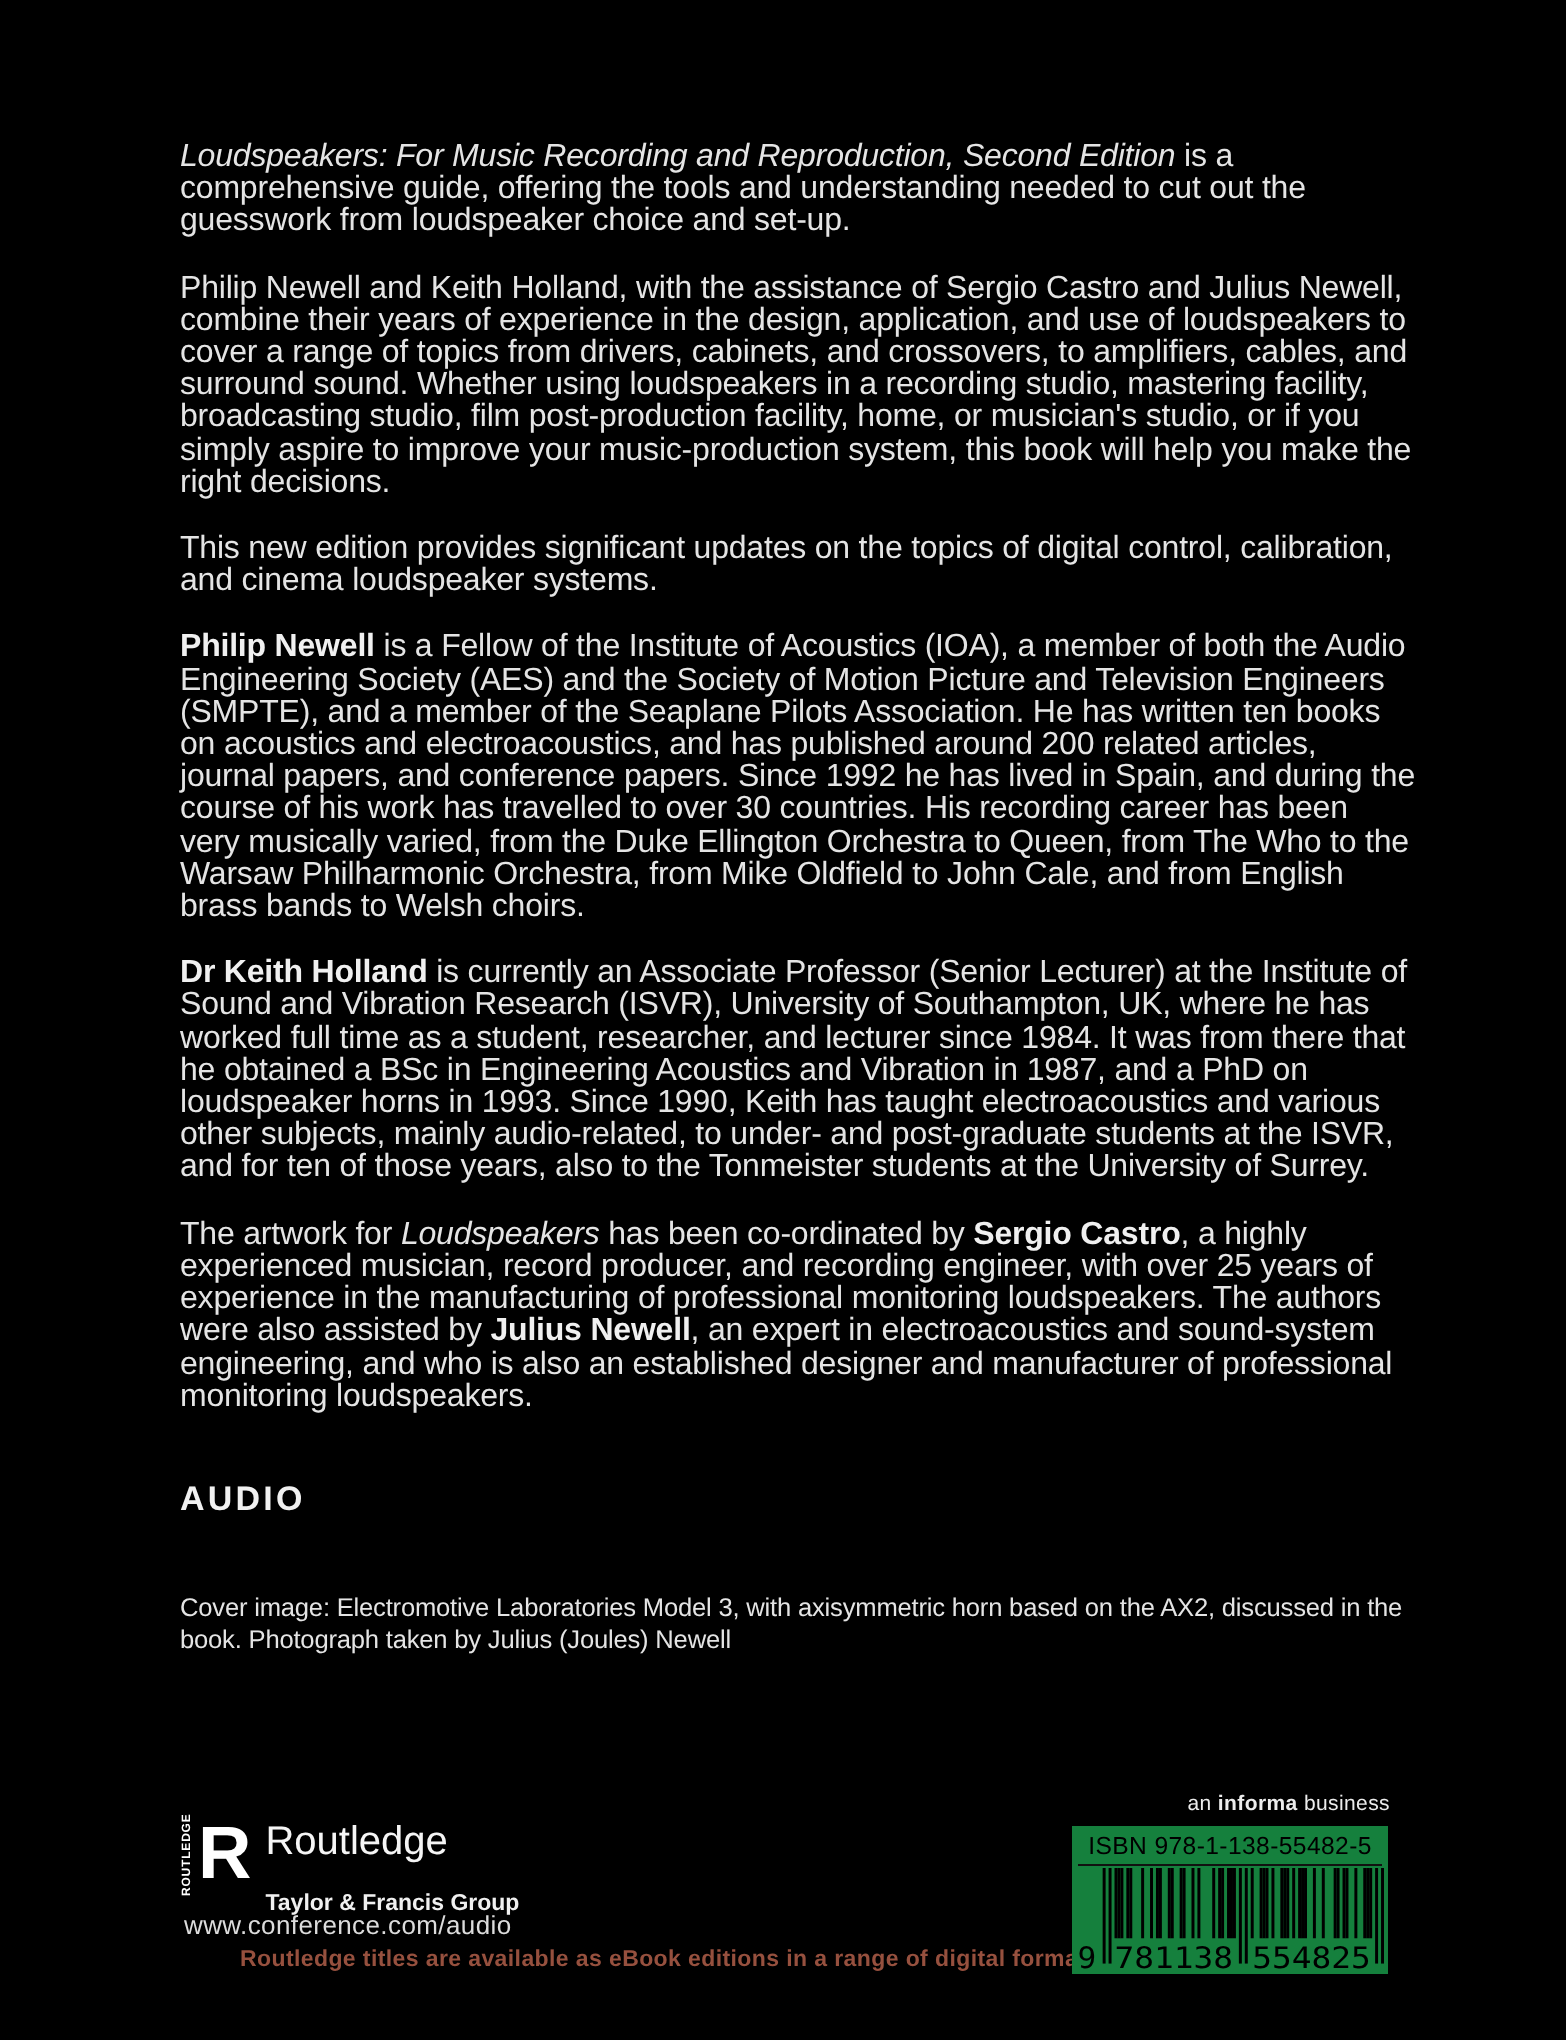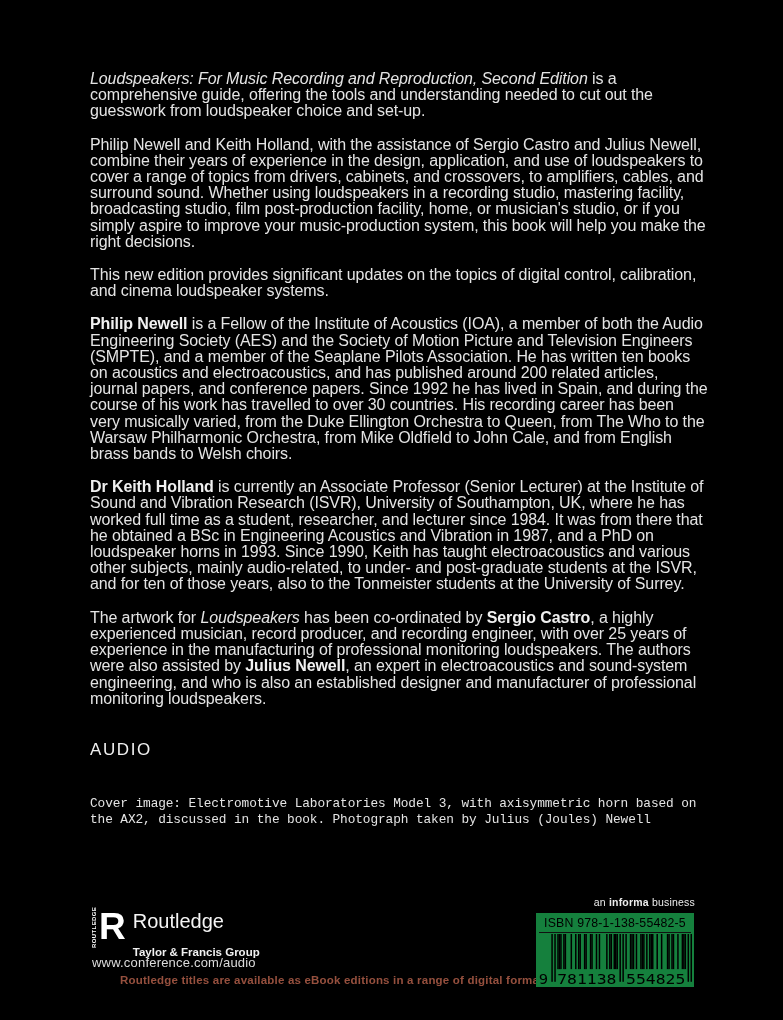--- a/index.html
+++ b/index.html
@@ -17,26 +17,26 @@
     font-size:16px;line-height:16.2px;letter-spacing:-0.1px;
     color:#e4e4e4;
   }
   .blurb p{margin:0 0 17px 0;}
   .seg-italic{font-style:italic;}
   .seg-bold{font-weight:700;color:#f0f0f0;}
   .seg-normal{}
   
   .audio-label{
     position:absolute;left:90px;top:740px;
-    font-size:17px;letter-spacing:1.6px;color:#f0f0f0;font-weight:400;
+    font-size:17px;letter-spacing:1.6px;color:#f0f0f0;font-weight:700;
   }
   
   .cover-caption{
     position:absolute;left:90px;top:796px;width:630px;
-    font-size:12.8px;line-height:16.2px;letter-spacing:-0.1px;color:#e4e4e4;font-family:Liberation Mono, monospace;
+    font-size:12.8px;line-height:16.2px;letter-spacing:-0.1px;color:#e4e4e4;
   }
   
   .logo-row{
     position:absolute;left:90px;top:907px;
     display:flex;align-items:flex-start;gap:7px;color:#fff;
   }
   .logo-mark{display:flex;align-items:stretch;height:41px;}
   .logo-vertical{
     writing-mode:vertical-rl;transform:rotate(180deg);
     font-size:6px;font-weight:700;letter-spacing:0.4px;line-height:8px;

